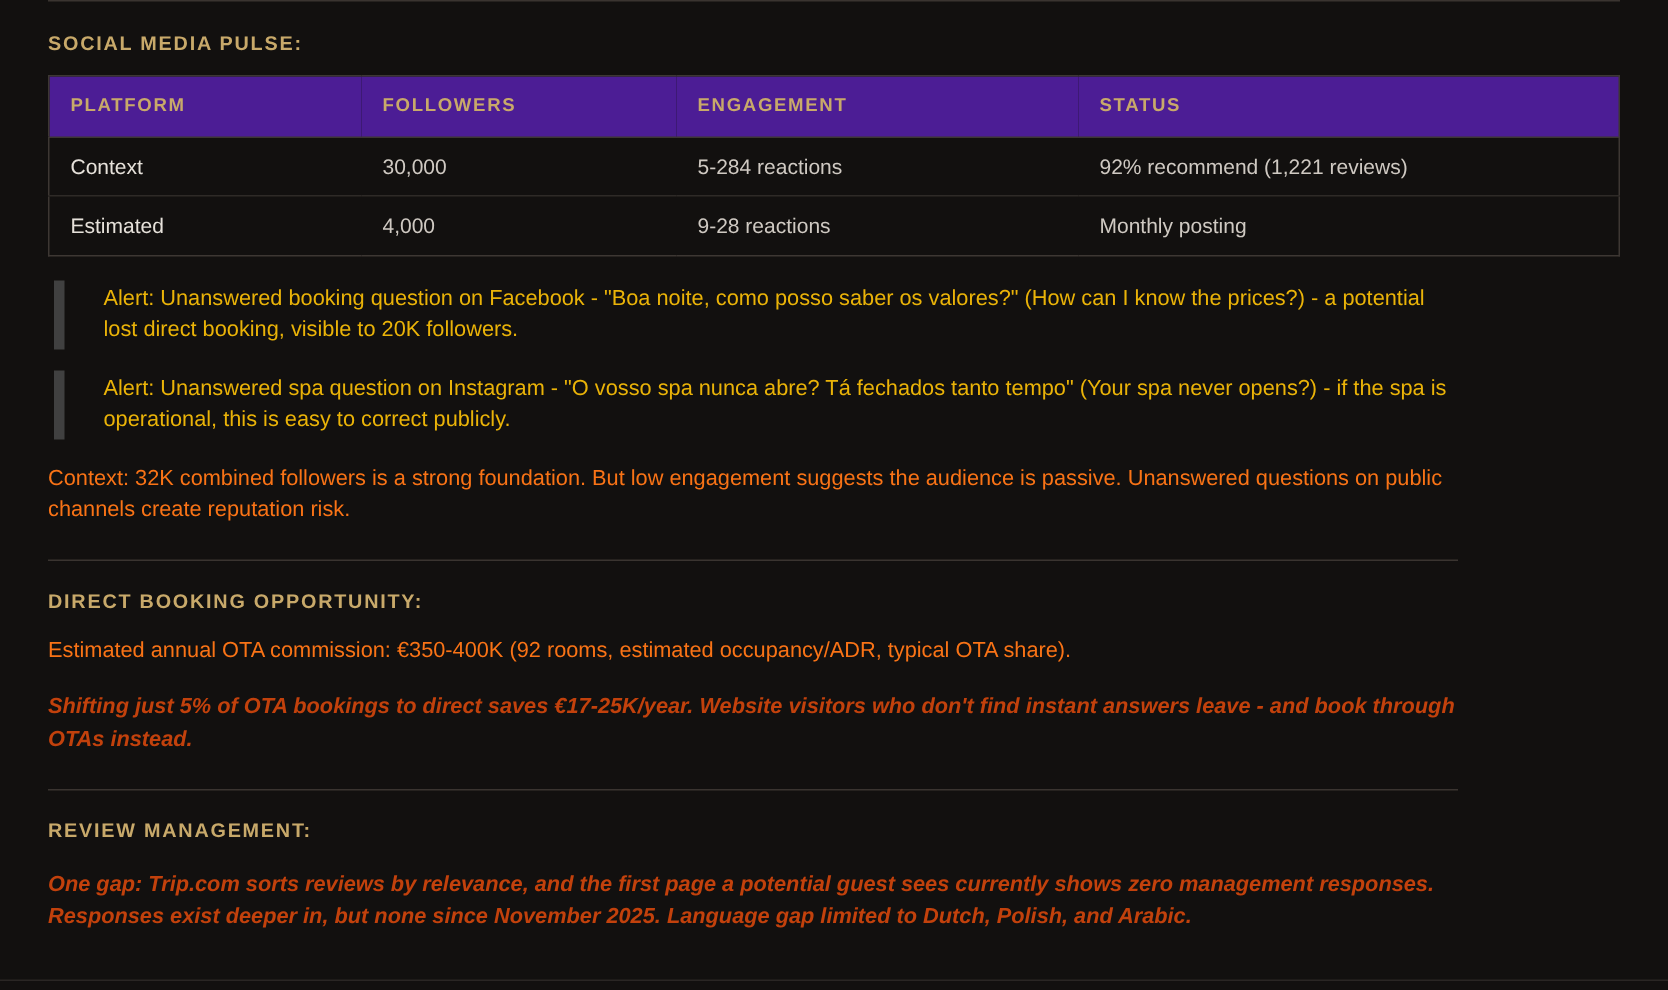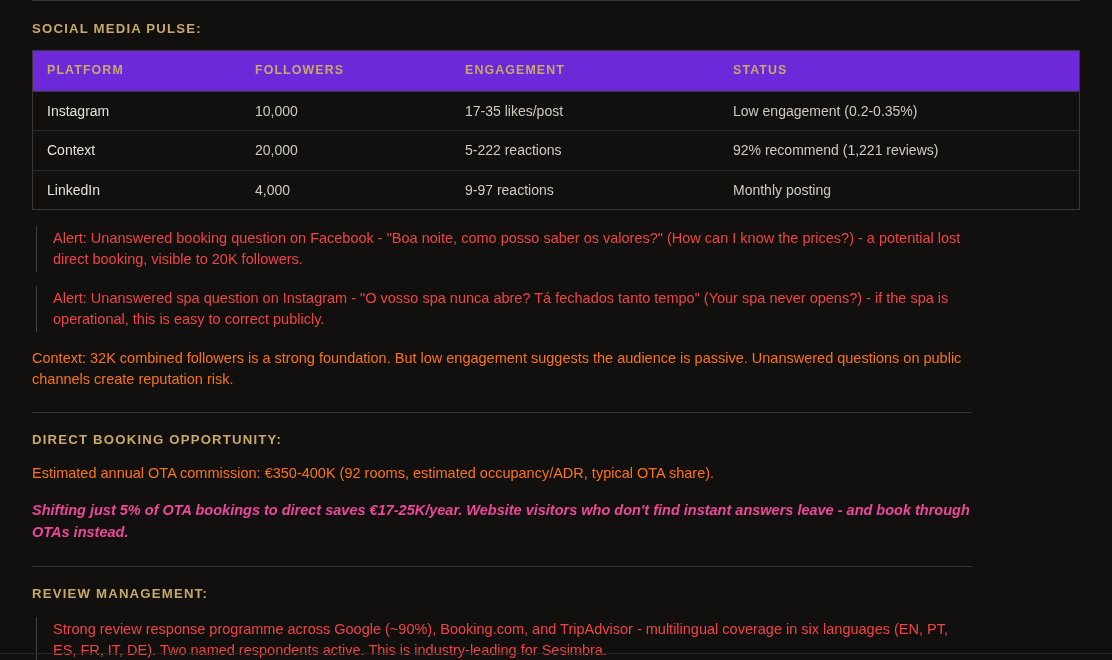--- a/index.html
+++ b/index.html
@@ -43,21 +43,21 @@
   }
 
   
   table.pulse {
     width: 1048px;
     border-collapse: collapse;
     border: 1px solid #3d3733;
     font-size: 14px;
   }
   table.pulse thead th {
-    background: #6d28d9;
+    background: #4c1d95;
     color: #c8a96a;
     text-align: left;
     font-size: 12.4px;
     letter-spacing: 0.09em;
     font-weight: bold;
     text-transform: uppercase;
     padding: 11px 14px;
     border-bottom: 1px solid #3d3733;
   }
   table.pulse td {
@@ -68,39 +68,39 @@
   }
   table.pulse tbody tr:last-child td {
     border-bottom: none;
   }
   table.pulse td.col-platform { width: 180px; color: #e6e1da; }
   table.pulse td.col-followers { width: 182px; }
   table.pulse td.col-engagement { width: 240px; }
 
   
   .quote {
-    border-left: 1px solid #404040;
-    padding: 2px 0 2px 16px;
+    border-left: 7px solid #404040;
+    padding: 2px 0 2px 26px;
     margin: 14px 0 0 4px;
     max-width: 1044px;
-    color: #ef4444;
+    color: #eab308;
   }
   .quote.first { margin-top: 16px; }
 
   .para {
     margin: 16px 0 0 0;
     max-width: 1048px;
     color: #f97316;
   }
   .para.tight { margin-top: 14px; }
 
   .emphasis {
     font-style: italic;
     font-weight: bold;
-    color: #ec4899;
+    color: #c2410c;
     margin: 16px 0 0 0;
     max-width: 1052px;
     line-height: 1.5;
   }
   .bottom-rule {
     position: absolute;
     left: 0;
     bottom: 6px;
     width: 1112px;
     border-top: 1px solid #2a2624;
@@ -119,51 +119,44 @@
     <thead>
       <tr>
         <th>PLATFORM</th>
         <th>FOLLOWERS</th>
         <th>ENGAGEMENT</th>
         <th>STATUS</th>
       </tr>
     </thead>
     <tbody>
       <tr>
-        <td class="col-platform">Instagram</td>
-        <td class="col-followers">10,000</td>
-        <td class="col-engagement">17-35 likes/post</td>
-        <td class="col-status">Low engagement (0.2-0.35%)</td>
-      </tr>
-      <tr>
         <td class="col-platform">Context</td>
-        <td class="col-followers">20,000</td>
-        <td class="col-engagement">5-222 reactions</td>
+        <td class="col-followers">30,000</td>
+        <td class="col-engagement">5-284 reactions</td>
         <td class="col-status">92% recommend (1,221 reviews)</td>
       </tr>
       <tr>
-        <td class="col-platform">LinkedIn</td>
+        <td class="col-platform">Estimated</td>
         <td class="col-followers">4,000</td>
-        <td class="col-engagement">9-97 reactions</td>
+        <td class="col-engagement">9-28 reactions</td>
         <td class="col-status">Monthly posting</td>
       </tr>
     </tbody>
   </table>
 
   <div class="quote first">Alert: Unanswered booking question on Facebook - "Boa noite, como posso saber os valores?" (How can I know the prices?) - a potential lost direct booking, visible to 20K followers.</div>
   <div class="quote">Alert: Unanswered spa question on Instagram - "O vosso spa nunca abre? Tá fechados tanto tempo" (Your spa never opens?) - if the spa is operational, this is easy to correct publicly.</div>
 
   <div class="para">Context: 32K combined followers is a strong foundation. But low engagement suggests the audience is passive. Unanswered questions on public channels create reputation risk.</div>
 
   <div class="divider"></div>
 
   <div class="section-head">DIRECT BOOKING OPPORTUNITY:</div>
   <div class="para tight">Estimated annual OTA commission: €350-400K (92 rooms, estimated occupancy/ADR, typical OTA share).</div>
   <div class="emphasis">Shifting just 5% of OTA bookings to direct saves €17-25K/year. Website visitors who don't find instant answers leave - and book through OTAs instead.</div>
 
   <div class="divider"></div>
 
   <div class="section-head">REVIEW MANAGEMENT:</div>
-  <div class="quote">Strong review response programme across Google (~90%), Booking.com, and TripAdvisor - multilingual coverage in six languages (EN, PT, ES, FR, IT, DE). Two named respondents active. This is industry-leading for Sesimbra.</div>
   <div class="emphasis">One gap: Trip.com sorts reviews by relevance, and the first page a potential guest sees currently shows zero management responses. Responses exist deeper in, but none since November 2025. Language gap limited to Dutch, Polish, and Arabic.</div>
 
   <div class="bottom-rule"></div>
 </div>
 
 </body></html>

